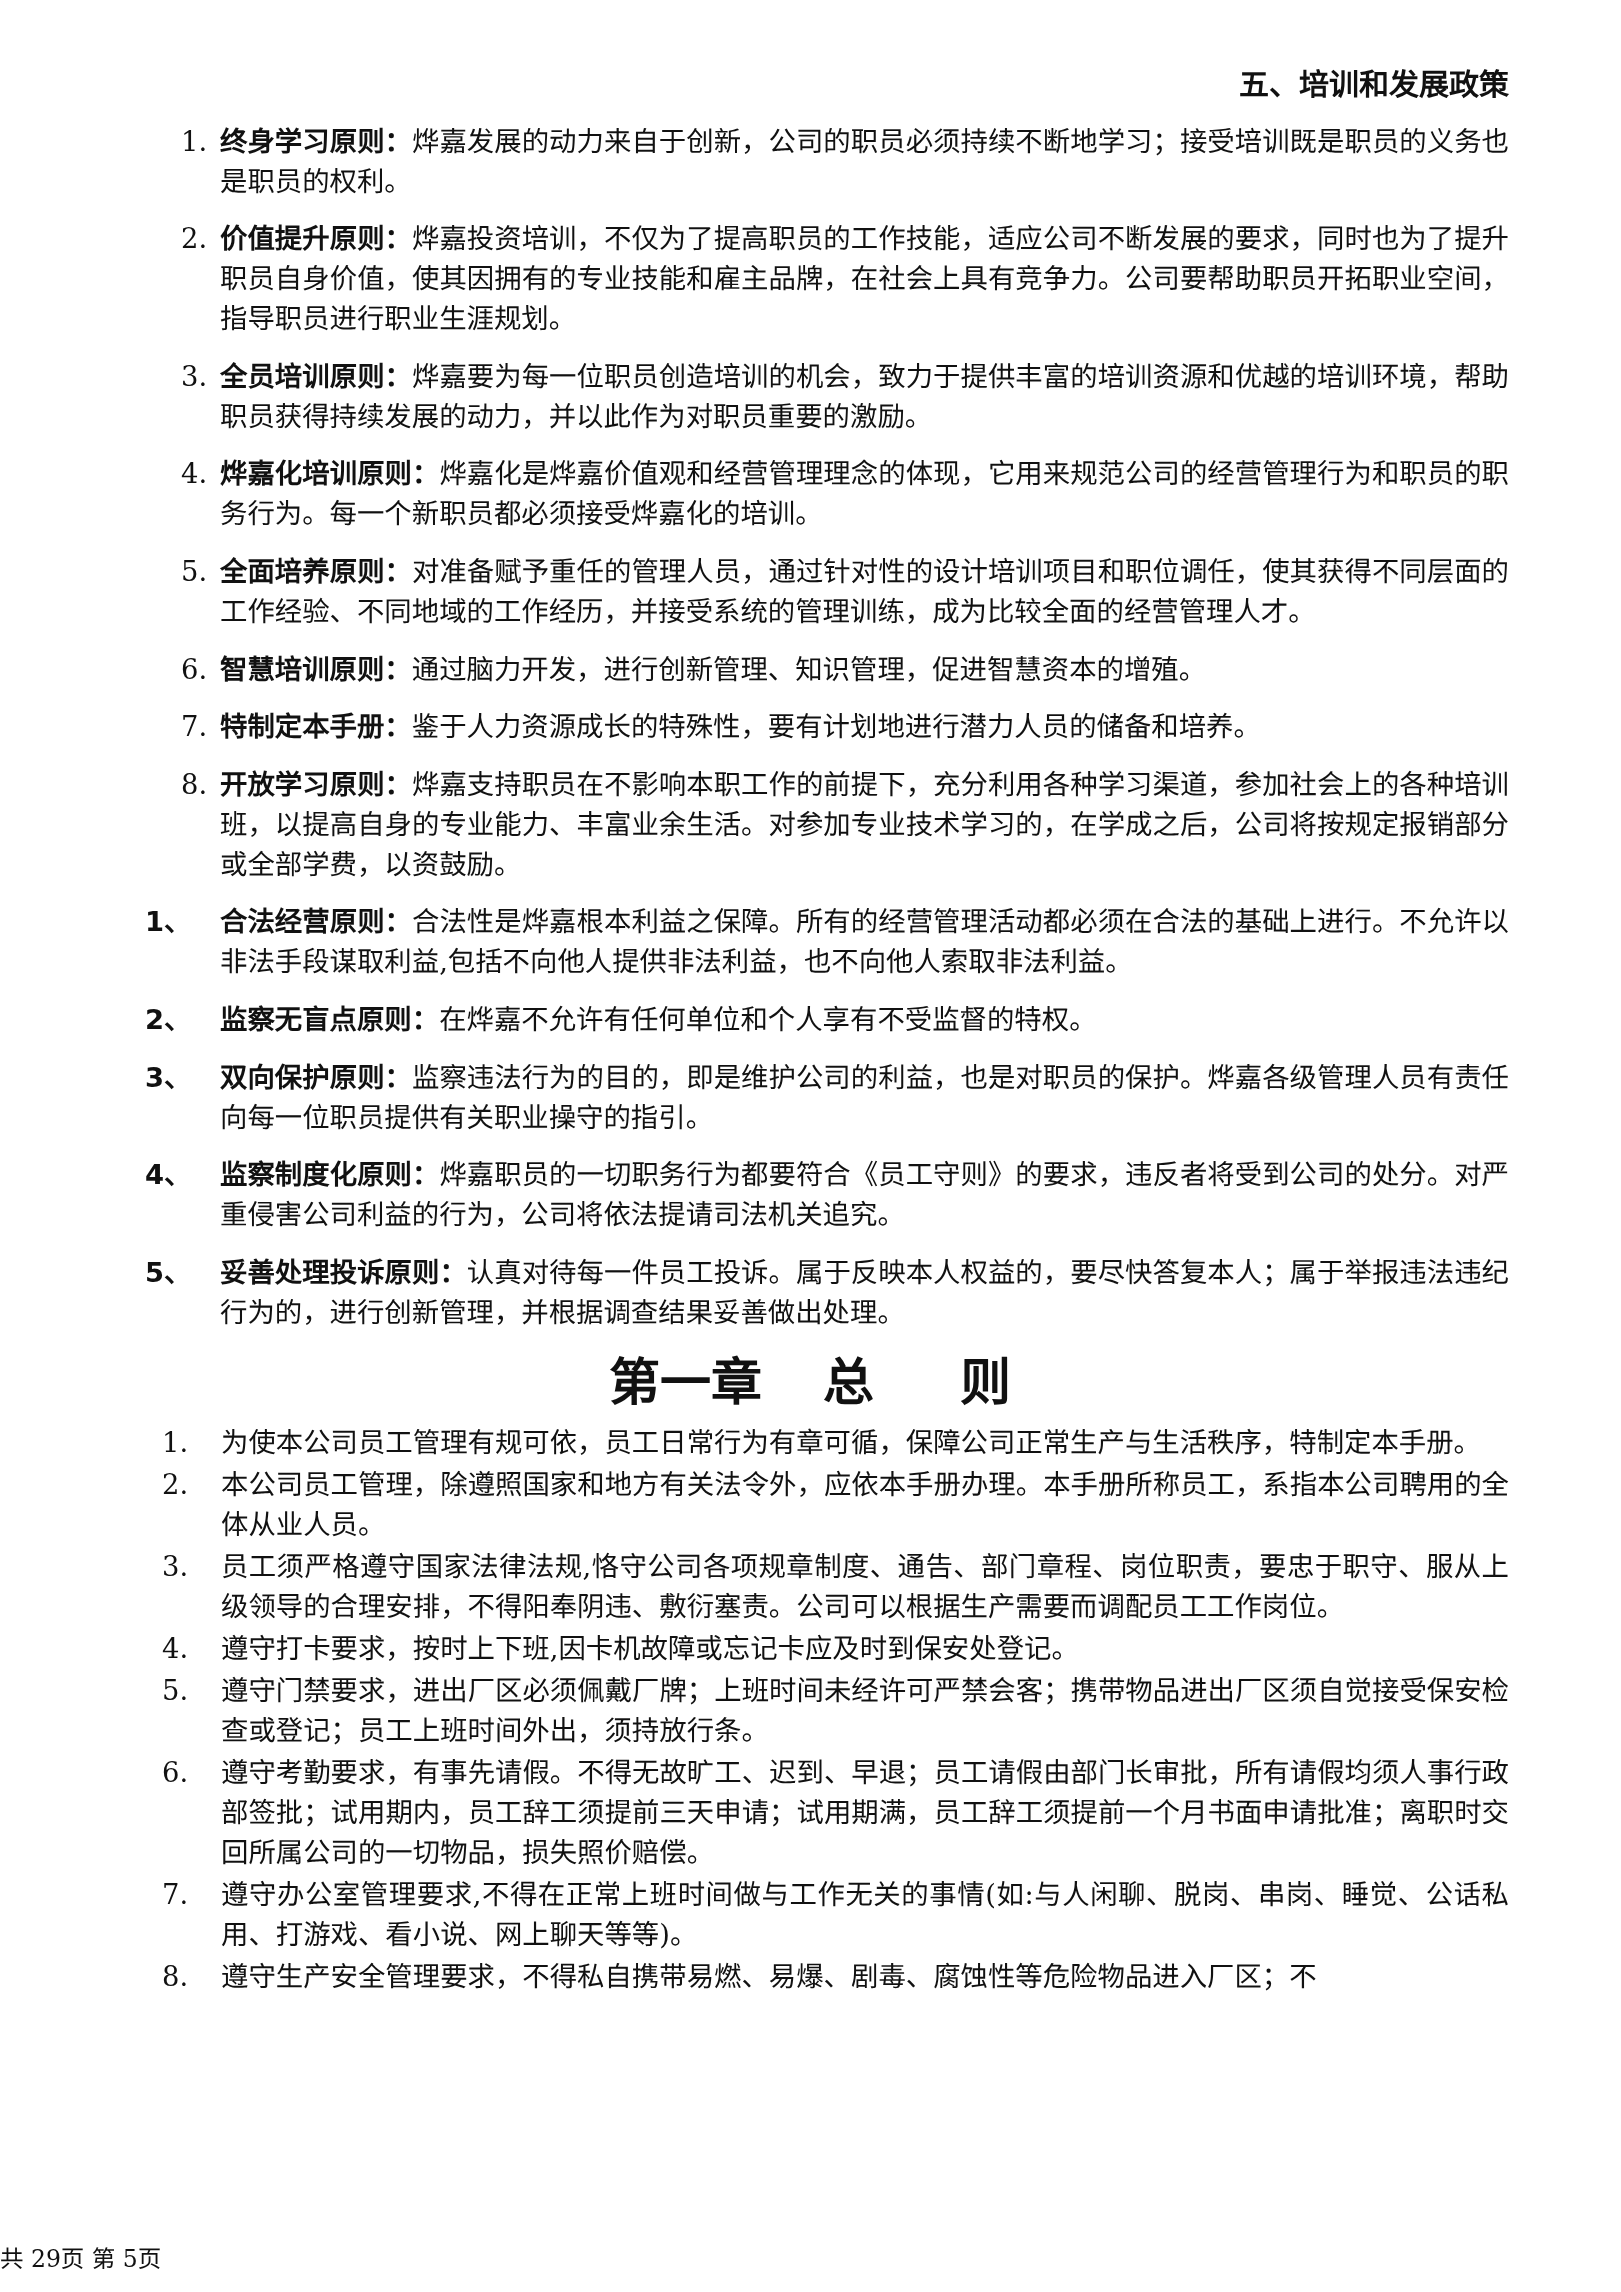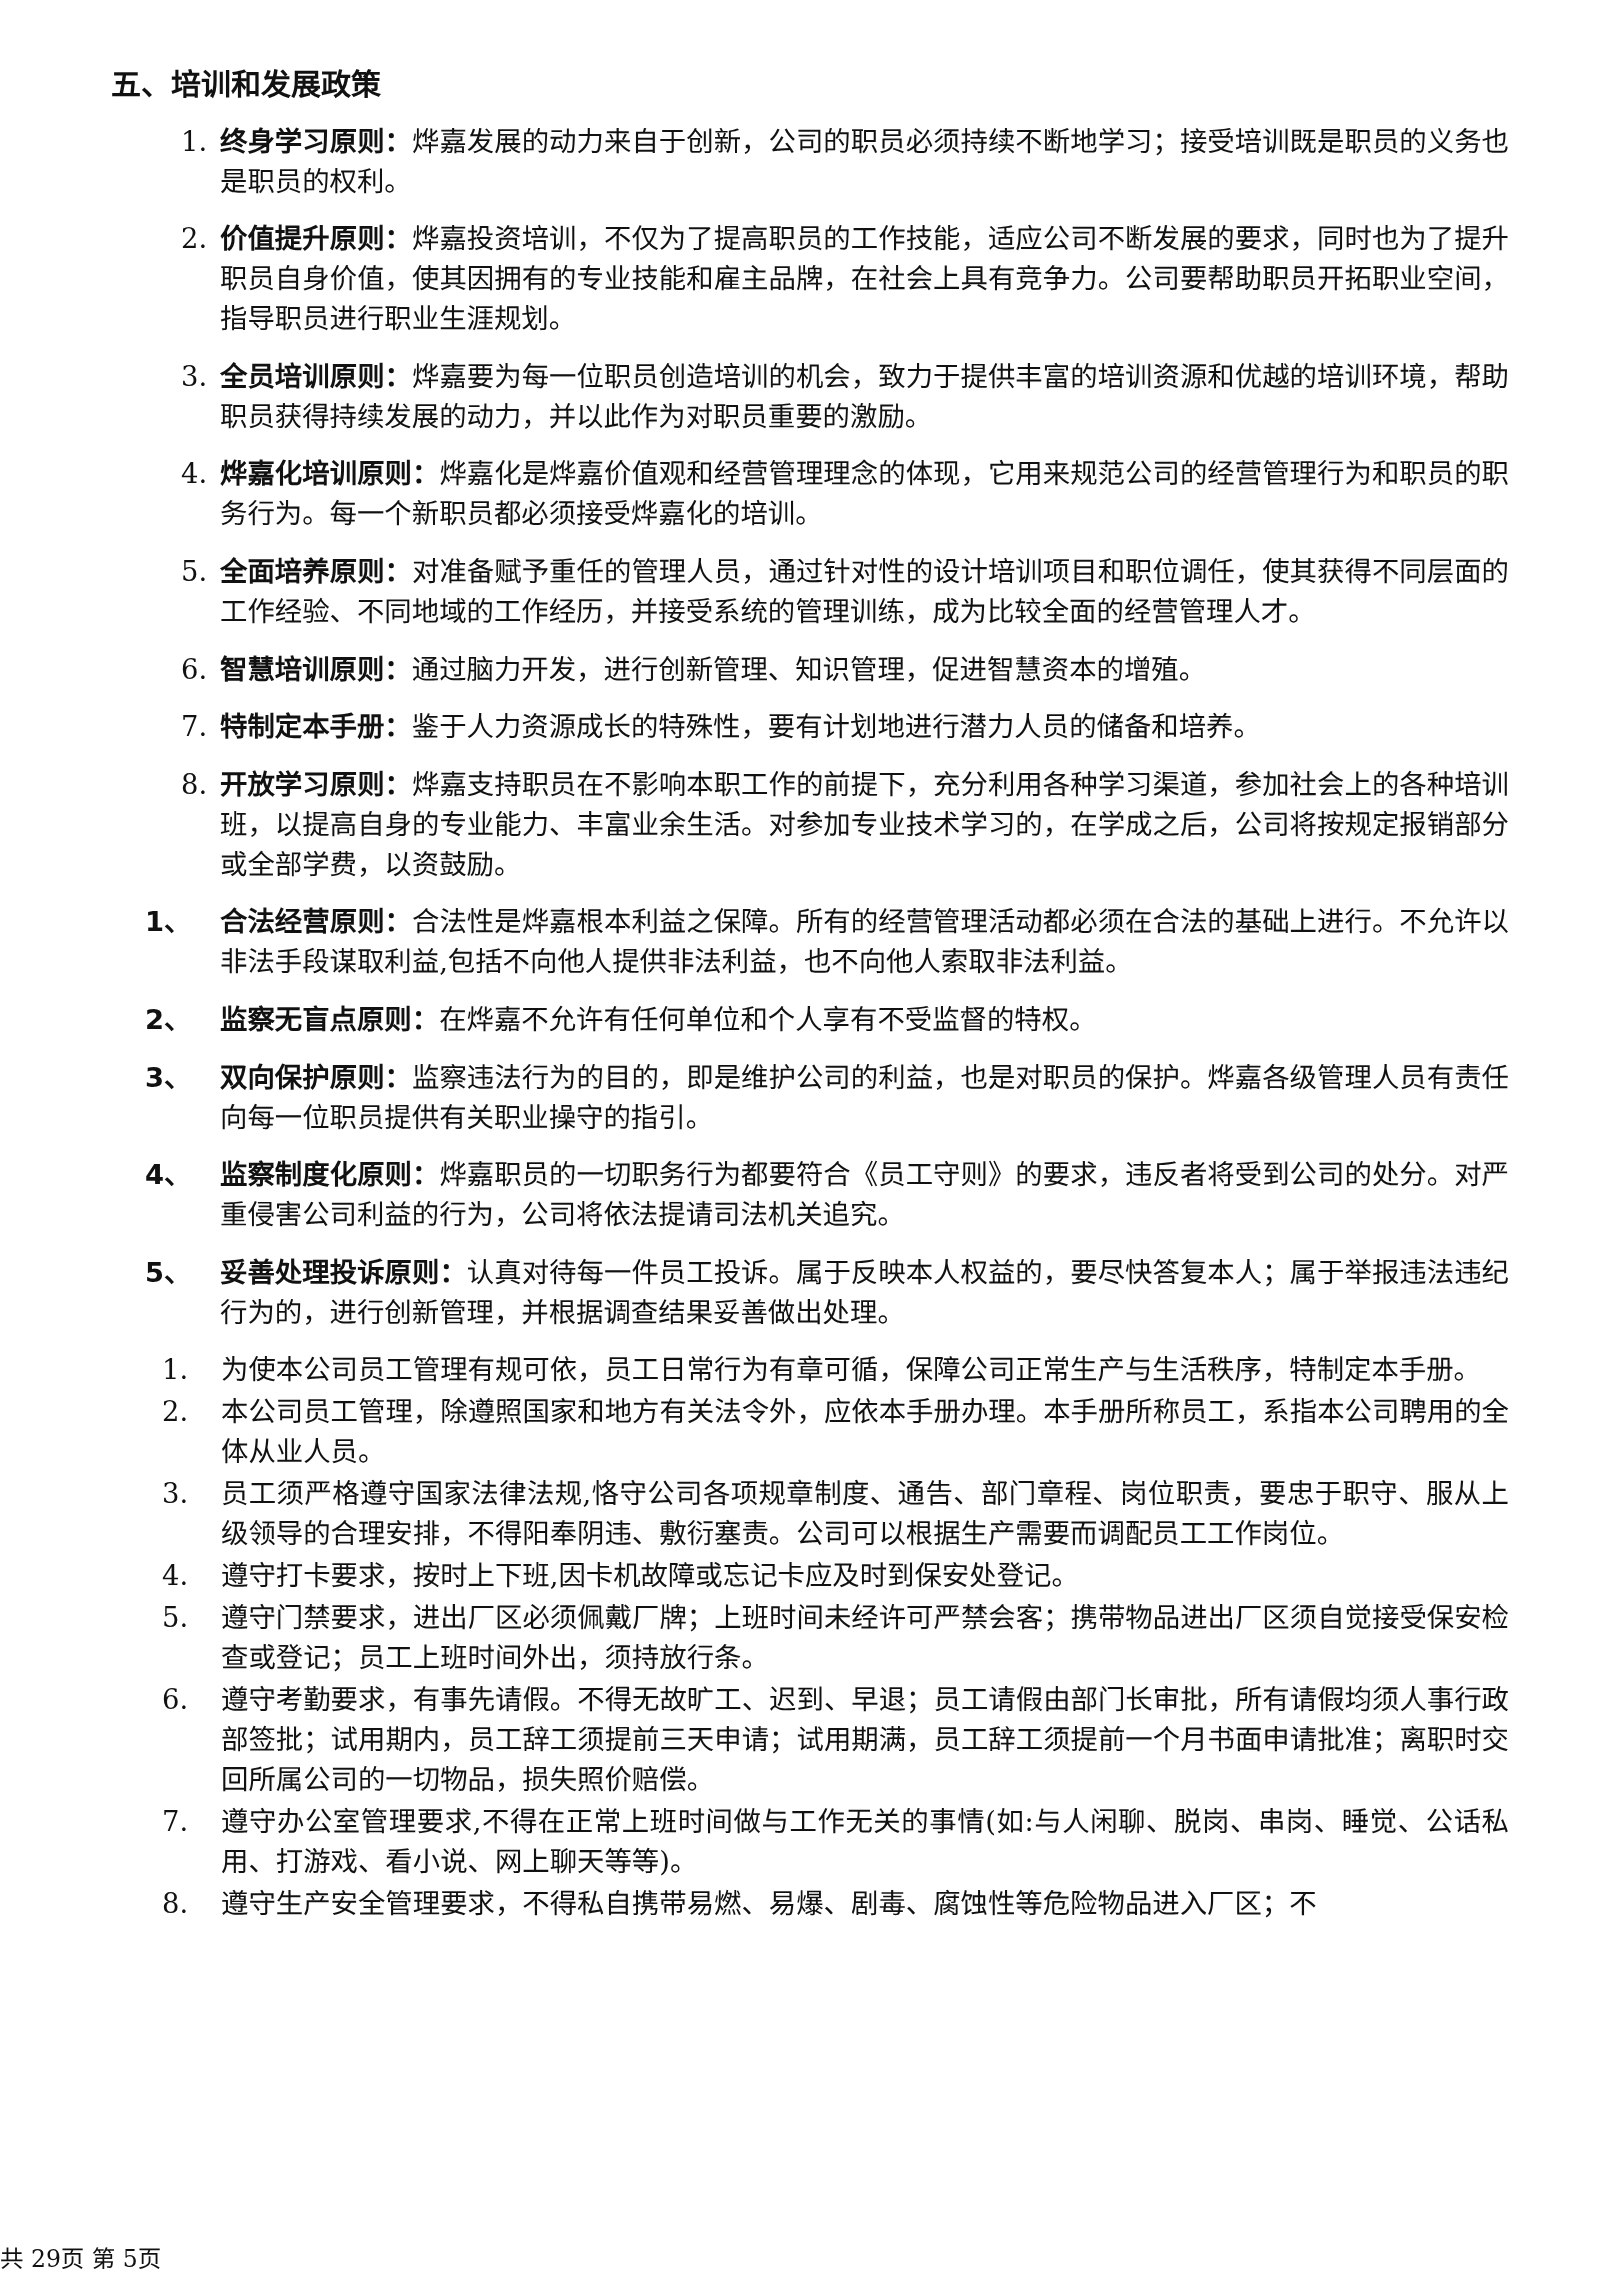--- a/index.html
+++ b/index.html
@@ -15,21 +15,21 @@
     line-height: 40px;
     overflow: hidden;
     text-align: justify;
   }
   .sec-heading {
     margin: 0 112px 15.7px 111px;
     font-family: "DejaVu Sans", "Liberation Sans", sans-serif;
     font-weight: bold;
     font-size: 30px;
     line-height: 43px;
-    text-align: left;
+    text-align: right;
   }
   .sec-heading.first { padding-top: 63px; }
   .sec-heading.second { margin-top: 13.7px; }
   .li { display: flex; margin-right: 112px; }
   .sec5 .li { margin-left: 181px; margin-bottom: 17.6px; }
   .sec6 .li { margin-left: 145px; margin-bottom: 17.6px; }
   .chap .li { margin-left: 162px; margin-bottom: 2px; }
   .li .num { flex: 0 0 39px; }
   .sec6 .li .num {
     flex: 0 0 75px;
@@ -123,20 +123,23 @@
     <div class="li">
       <span class="num">4、</span>
       <span class="body"><span class="lead">监察制度化原则：</span><span>烨嘉职员的一切职务行为都要符合</span><span class="book">《员工守则》</span><span>的要求，违反者将受到公司的处分。对严重侵害公司利益的行为，公司将依法提请司法机关追究。</span></span>
     </div>
     <div class="li">
       <span class="num">5、</span>
       <span class="body"><span class="lead">妥善处理投诉原则：</span><span>认真对待每一件员工投诉。属于反映本人权益的，要尽快答复本人；属于举报违法违纪行为的，进行创新管理，并根据调查结果妥善做出处理。</span></span>
     </div>
   </div>
 
+  <div class="chapter-title">
+    <span>第一章</span><span class="gap1">总</span><span class="gap2">则</span>
+  </div>
 
   <div class="chap">
     <div class="li">
       <span class="num">1.</span>
       <span class="body">为使本公司员工管理有规可依，员工日常行为有章可循，保障公司正常生产与生活秩序，特制定本手册。</span>
     </div>
     <div class="li">
       <span class="num">2.</span>
       <span class="body">本公司员工管理，除遵照国家和地方有关法令外，应依本手册办理。本手册所称员工，系指本公司聘用的全体从业人员。</span>
     </div>

